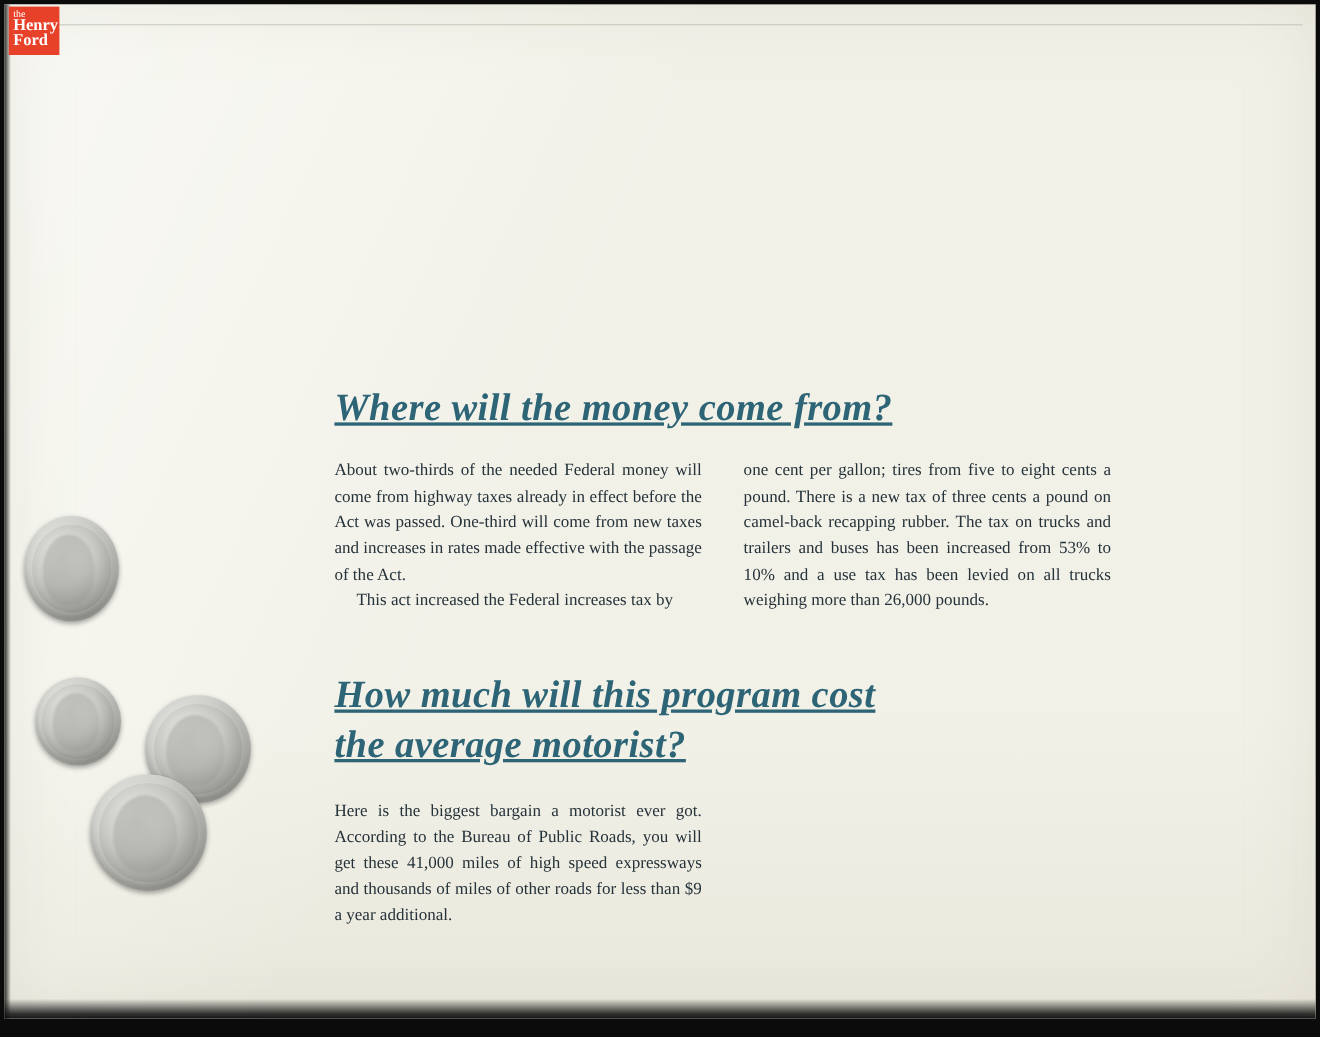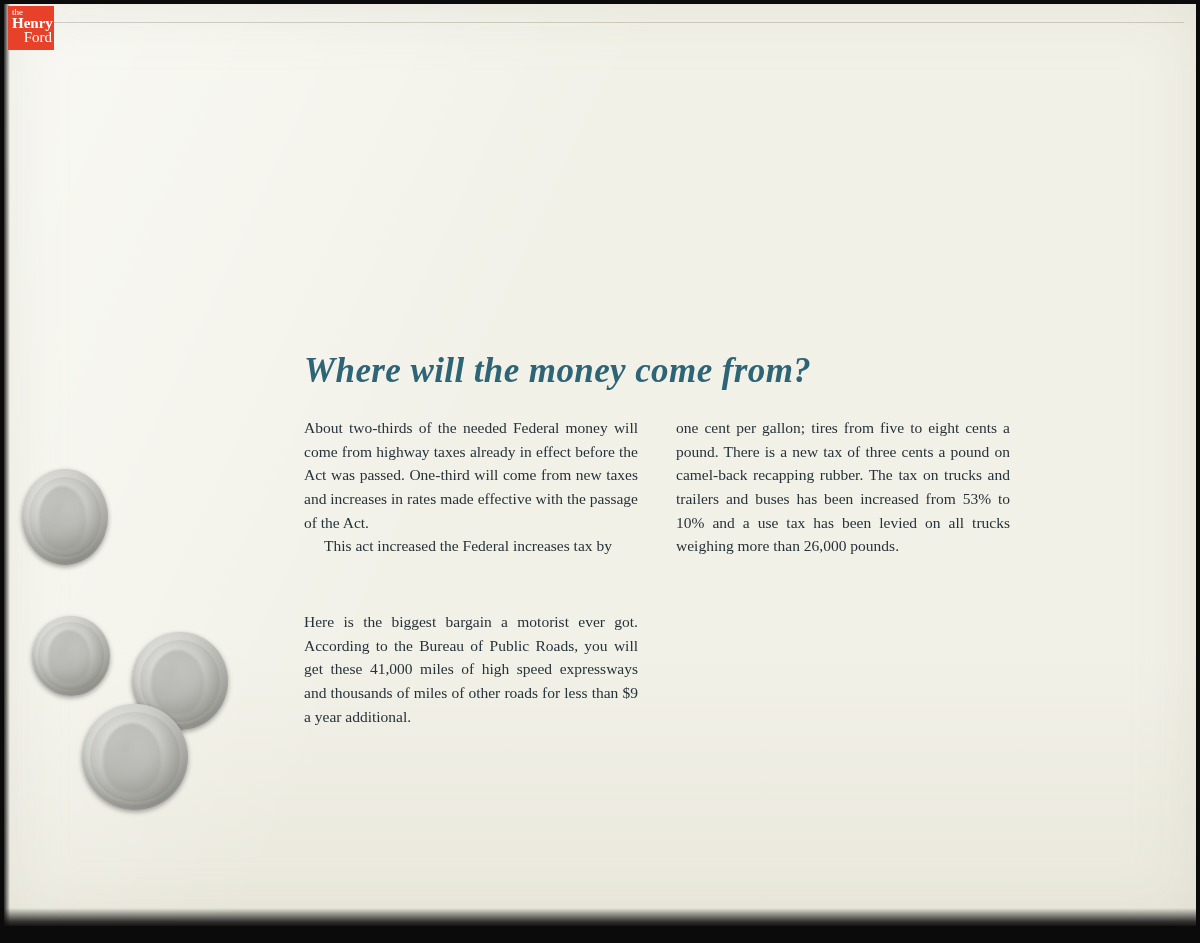--- a/index.html
+++ b/index.html
@@ -82,42 +82,43 @@
   .logo .l2 {
     font-size: 15px;
     display: block;
     font-weight: bold;
     text-align: center;
     margin-top: -1px;
   }
   .logo .l3 {
     font-size: 15px;
     display: block;
-    font-weight: normal;
-    text-align: right;
+    font-weight: bold;
+    text-align: left;
     margin-top: -1px;
   }
 
   
   .content {
     position: absolute;
     left: 300px;
     top: 345px;
     width: 706px;
   }
 
   .heading {
     color: #2d6476;
     font-family: "Liberation Serif", serif;
     font-style: italic;
     font-size: 35px;
     line-height: 1.28;
     letter-spacing: 0.4px;
     margin: 0 0 22px 0;
     white-space: pre-line;
+    text-decoration: underline;
   }
   .heading.second {
     margin-top: 0;
     margin-bottom: 26px;
   }
 
   .cols {
     display: flex;
     gap: 38px;
     color: #1d2b33;
@@ -201,20 +202,22 @@
         <div class="col">
           <p>About two-thirds of the needed Federal money will come from highway taxes already in effect before the Act was passed. One-third will come from new taxes and increases in rates made effective with the passage of the Act.</p>
           <p>This act increased the Federal increases tax by</p>
         </div>
         <div class="col">
           <p>one cent per gallon; tires from five to eight cents a pound. There is a new tax of three cents a pound on camel-back recapping rubber. The tax on trucks and trailers and buses has been increased from 53% to 10% and a use tax has been levied on all trucks weighing more than 26,000 pounds.</p>
         </div>
       </div>
 
       <div class="section2">
+        <h1 class="heading second">How much will this program cost
+the average motorist?</h1>
 
         <div class="cols">
           <div class="col">
             <p>Here is the biggest bargain a motorist ever got. According to the Bureau of Public Roads, you will get these 41,000 miles of high speed expressways and thousands of miles of other roads for less than $9 a year additional.</p>
           </div>
         </div>
       </div>
 
     </div>
   </div>

